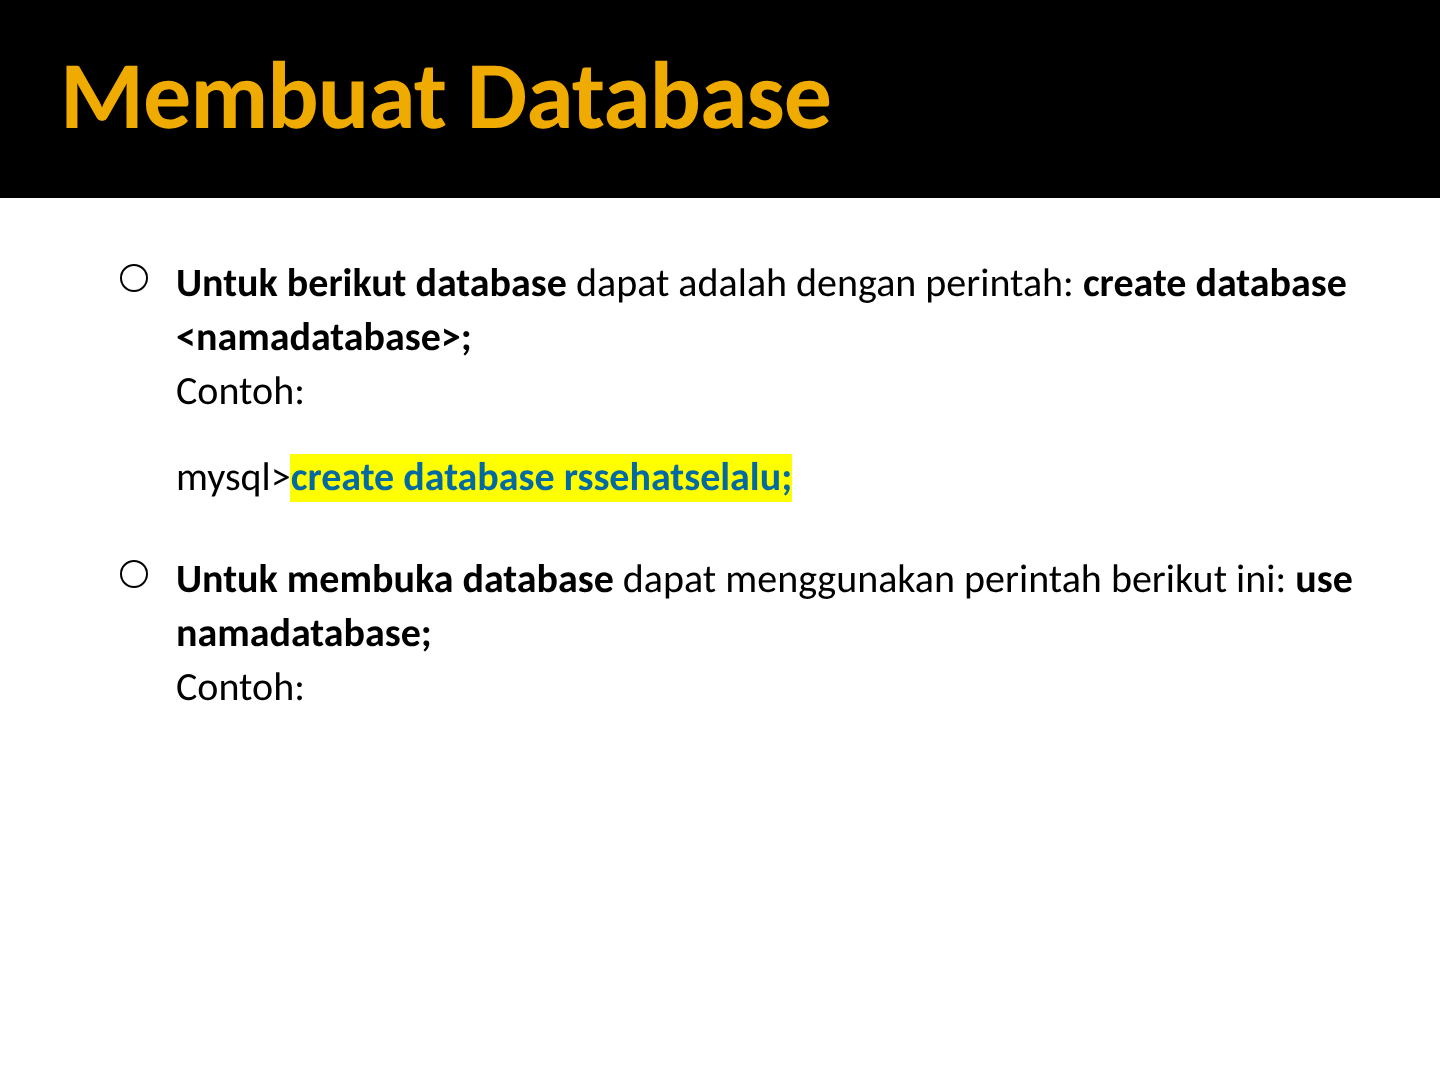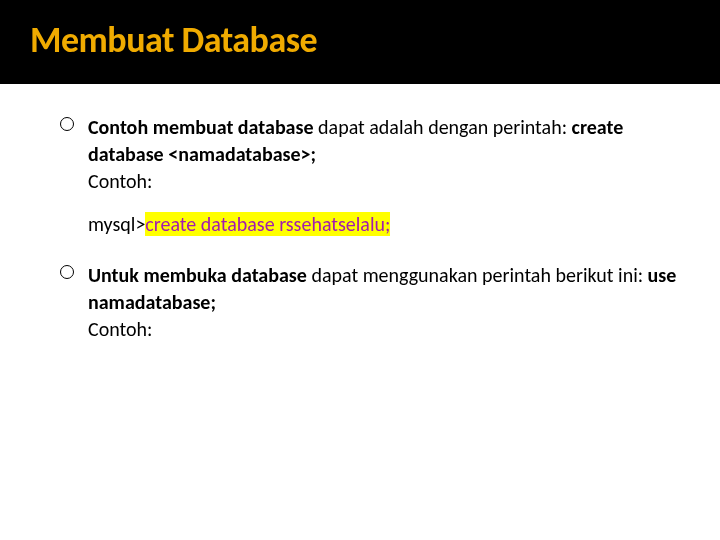--- a/index.html
+++ b/index.html
@@ -9,21 +9,21 @@
     background: #ffffff;
     font-family: "Segoe UI", "Calibri", sans-serif;
     overflow: hidden;
   }
   .title-bar {
     background: #000000;
     padding: 18px 30px 22px 30px;
   }
   .title {
     color: #f0ab00;
-    font-size: 36px;
+    font-size: 48px;
     font-weight: 700;
     letter-spacing: -0.5px;
   }
   .content {
     padding: 30px 30px 0 60px;
     color: #000000;
     font-size: 20px;
     line-height: 1.35;
   }
   .bullet-item {
@@ -41,38 +41,38 @@
     border-radius: 50%;
     background: transparent;
   }
   .code-line {
     padding-left: 28px;
     margin-bottom: 24px;
     margin-top: 16px;
   }
   .b { font-weight: 700; }
   .hl {
-    font-weight: 400;
-    color: #a21caf;
+    font-weight: 700;
+    color: #0369a1;
     background: #ffff00;
   }
   .gap { margin-top: 4px; }
 </style>
 </head>
 <body>
 
 <div class="title-bar">
   <div class="title">Membuat Database</div>
 </div>
 
 <div class="content">
 
   <div class="bullet-item">
     <span class="bullet-marker"></span>
-    <span class="b">Contoh membuat database</span><span> dapat adalah dengan perintah: </span><span class="b">create database &lt;namadatabase&gt;;</span>
+    <span class="b">Untuk berikut database</span><span> dapat adalah dengan perintah: </span><span class="b">create database &lt;namadatabase&gt;;</span>
     <div>Contoh:</div>
   </div>
 
   <div class="code-line">
     <span>mysql&gt;</span><span class="hl">create database rssehatselalu;</span>
   </div>
 
   <div class="bullet-item gap">
     <span class="bullet-marker"></span>
     <span class="b">Untuk membuka database</span><span> dapat menggunakan perintah berikut ini: </span><span class="b">use namadatabase;</span>

